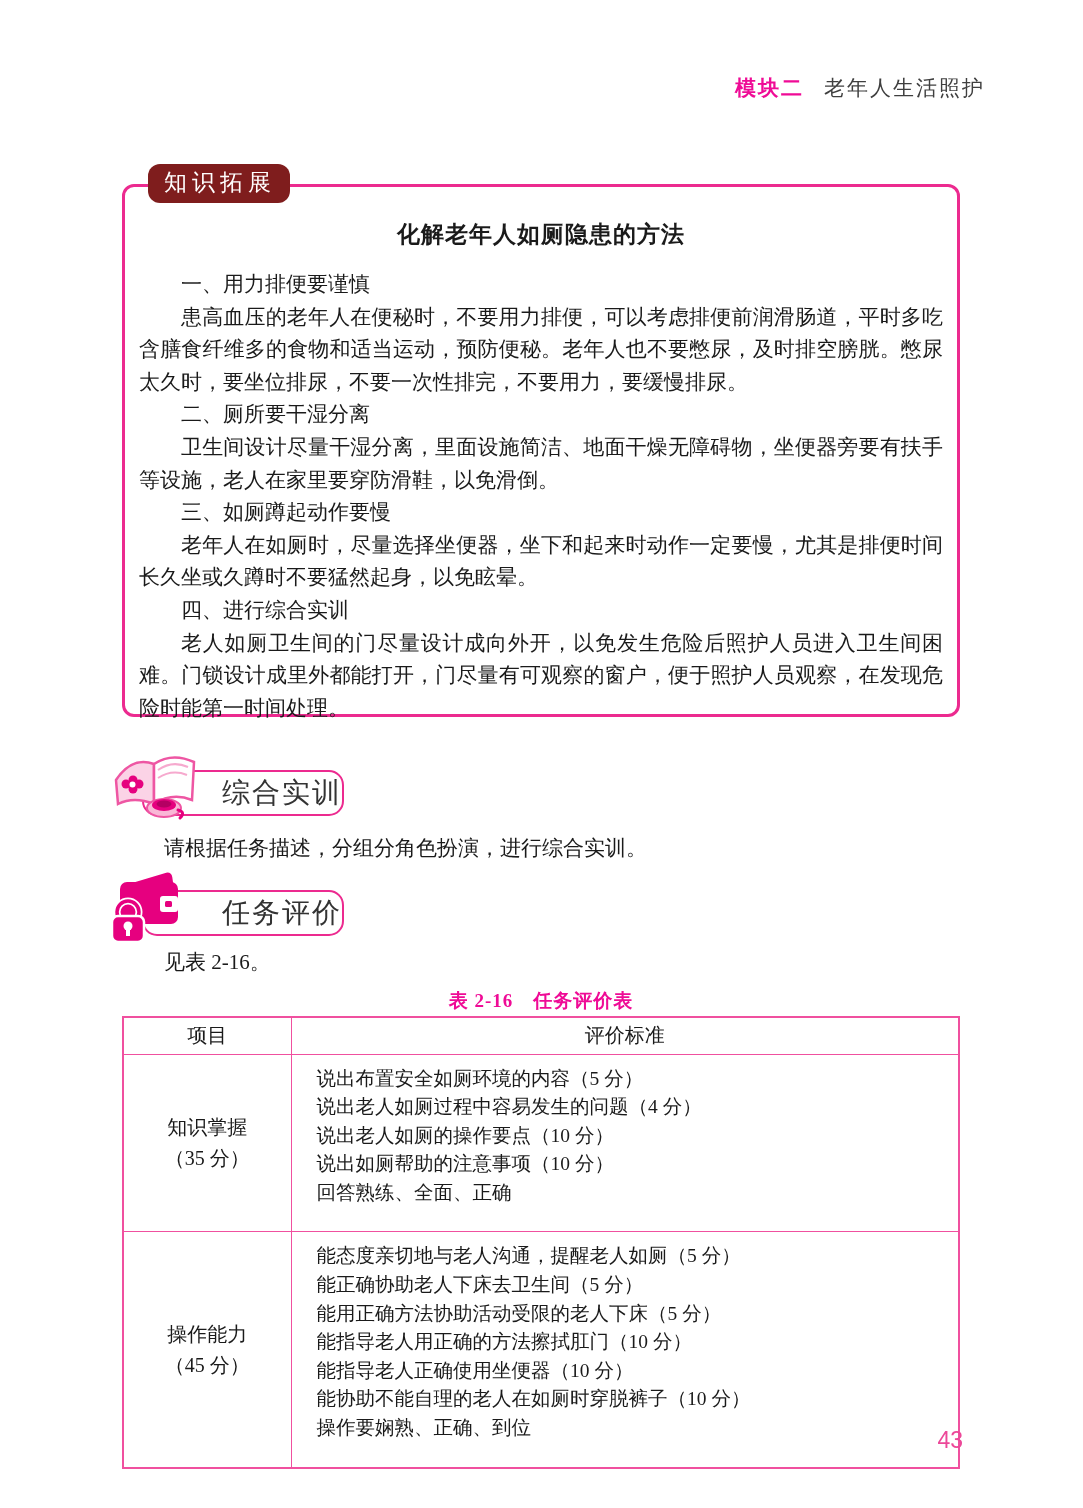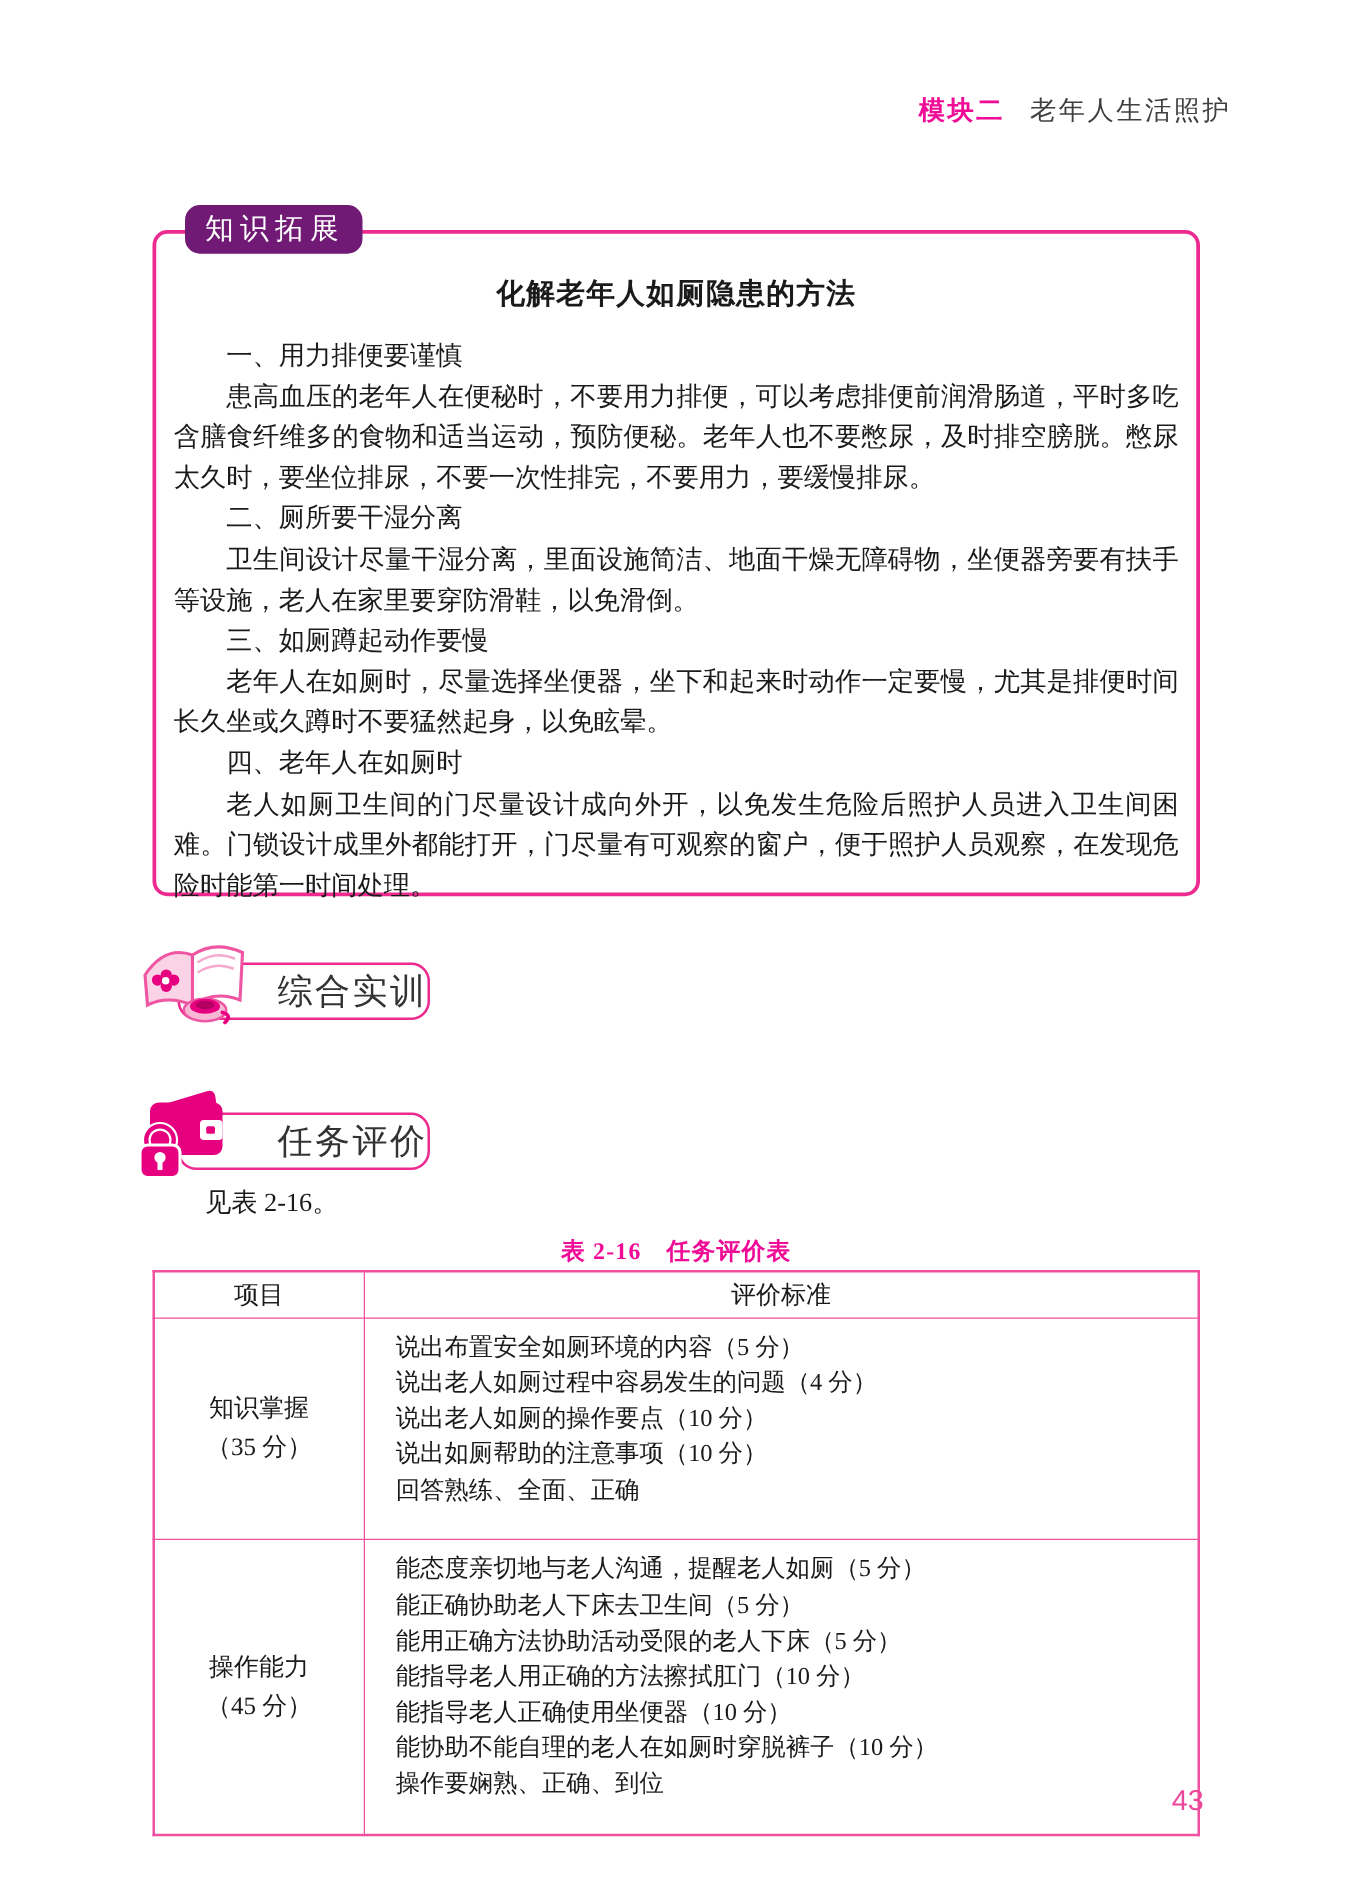--- a/index.html
+++ b/index.html
@@ -27,21 +27,21 @@
   
   .kbox {
     position: absolute; left: 122px; top: 184px;
     width: 838px; height: 533px;
     border: 3px solid #ec2a8f;
     border-radius: 12px;
     padding: 32px 14px 0 14px;
   }
   .kbox-tab {
     position: absolute; left: 148px; top: 164px;
-    background: #701a75;
+    background: #7f1d1d;
     color: #ffffff;
     font-family: "Liberation Sans", sans-serif;
     font-size: 23px; letter-spacing: 5px;
     padding: 3px 14px 5px 16px;
     border-radius: 12px;
     z-index: 2;
   }
   .kbox-title {
     text-align: center;
     font-weight: bold;
@@ -140,21 +140,21 @@
 
     <p class="khead">一、用力排便要谨慎</p>
     <p class="kbody">患高血压的老年人在便秘时，不要用力排便，可以考虑排便前润滑肠道，平时多吃含膳食纤维多的食物和适当运动，预防便秘。老年人也不要憋尿，及时排空膀胱。憋尿太久时，要坐位排尿，不要一次性排完，不要用力，要缓慢排尿。</p>
 
     <p class="khead">二、厕所要干湿分离</p>
     <p class="kbody">卫生间设计尽量干湿分离，里面设施简洁、地面干燥无障碍物，坐便器旁要有扶手等设施，老人在家里要穿防滑鞋，以免滑倒。</p>
 
     <p class="khead">三、如厕蹲起动作要慢</p>
     <p class="kbody">老年人在如厕时，尽量选择坐便器，坐下和起来时动作一定要慢，尤其是排便时间长久坐或久蹲时不要猛然起身，以免眩晕。</p>
 
-    <p class="khead">四、老年人在如厕时</p>
+    <p class="khead">四、进行综合实训</p>
     <p class="kbody">老人如厕卫生间的门尽量设计成向外开，以免发生危险后照护人员进入卫生间困难。门锁设计成里外都能打开，门尽量有可观察的窗户，便于照护人员观察，在发现危险时能第一时间处理。</p>
   </div>
 
   <div class="banner banner-training">
     <div class="pill">
       <span>综合实训</span>
     </div>
     <svg width="92" height="84" viewBox="0 0 92 84">
 
       <path d="M8,34 Q24,10 46,18 L46,58 Q26,50 10,58 Z" fill="#fbd3e6" stroke="#ee56a3" stroke-width="2.5"></path>
@@ -170,20 +170,21 @@
       </g>
 
       <g>
         <ellipse cx="56" cy="62" rx="17" ry="9" fill="#f9b7d6" stroke="#ee56a3" stroke-width="2"></ellipse>
         <ellipse cx="56" cy="59" rx="12" ry="6" fill="#e6007f"></ellipse>
         <ellipse cx="56" cy="58" rx="7.5" ry="3.5" fill="#b40063"></ellipse>
         <path d="M70,64 q8,2 2,8" fill="none" stroke="#e6007f" stroke-width="3" stroke-linecap="round"></path>
       </g>
     </svg>
   </div>
+  <p class="flow-text training-body">请根据任务描述，分组分角色扮演，进行综合实训。</p>
 
   <div class="banner banner-eval">
     <div class="pill">
       <span>任务评价</span>
     </div>
     <svg width="92" height="84" viewBox="0 0 92 84">
 
       <g>
         <path d="M18,18 L58,6 Q64,5 65,11 L66,18 Z" fill="#e6007f" stroke="#ffffff" stroke-width="1.5"></path>
         <rect x="12" y="16" width="58" height="42" rx="7" fill="#e6007f"></rect>

